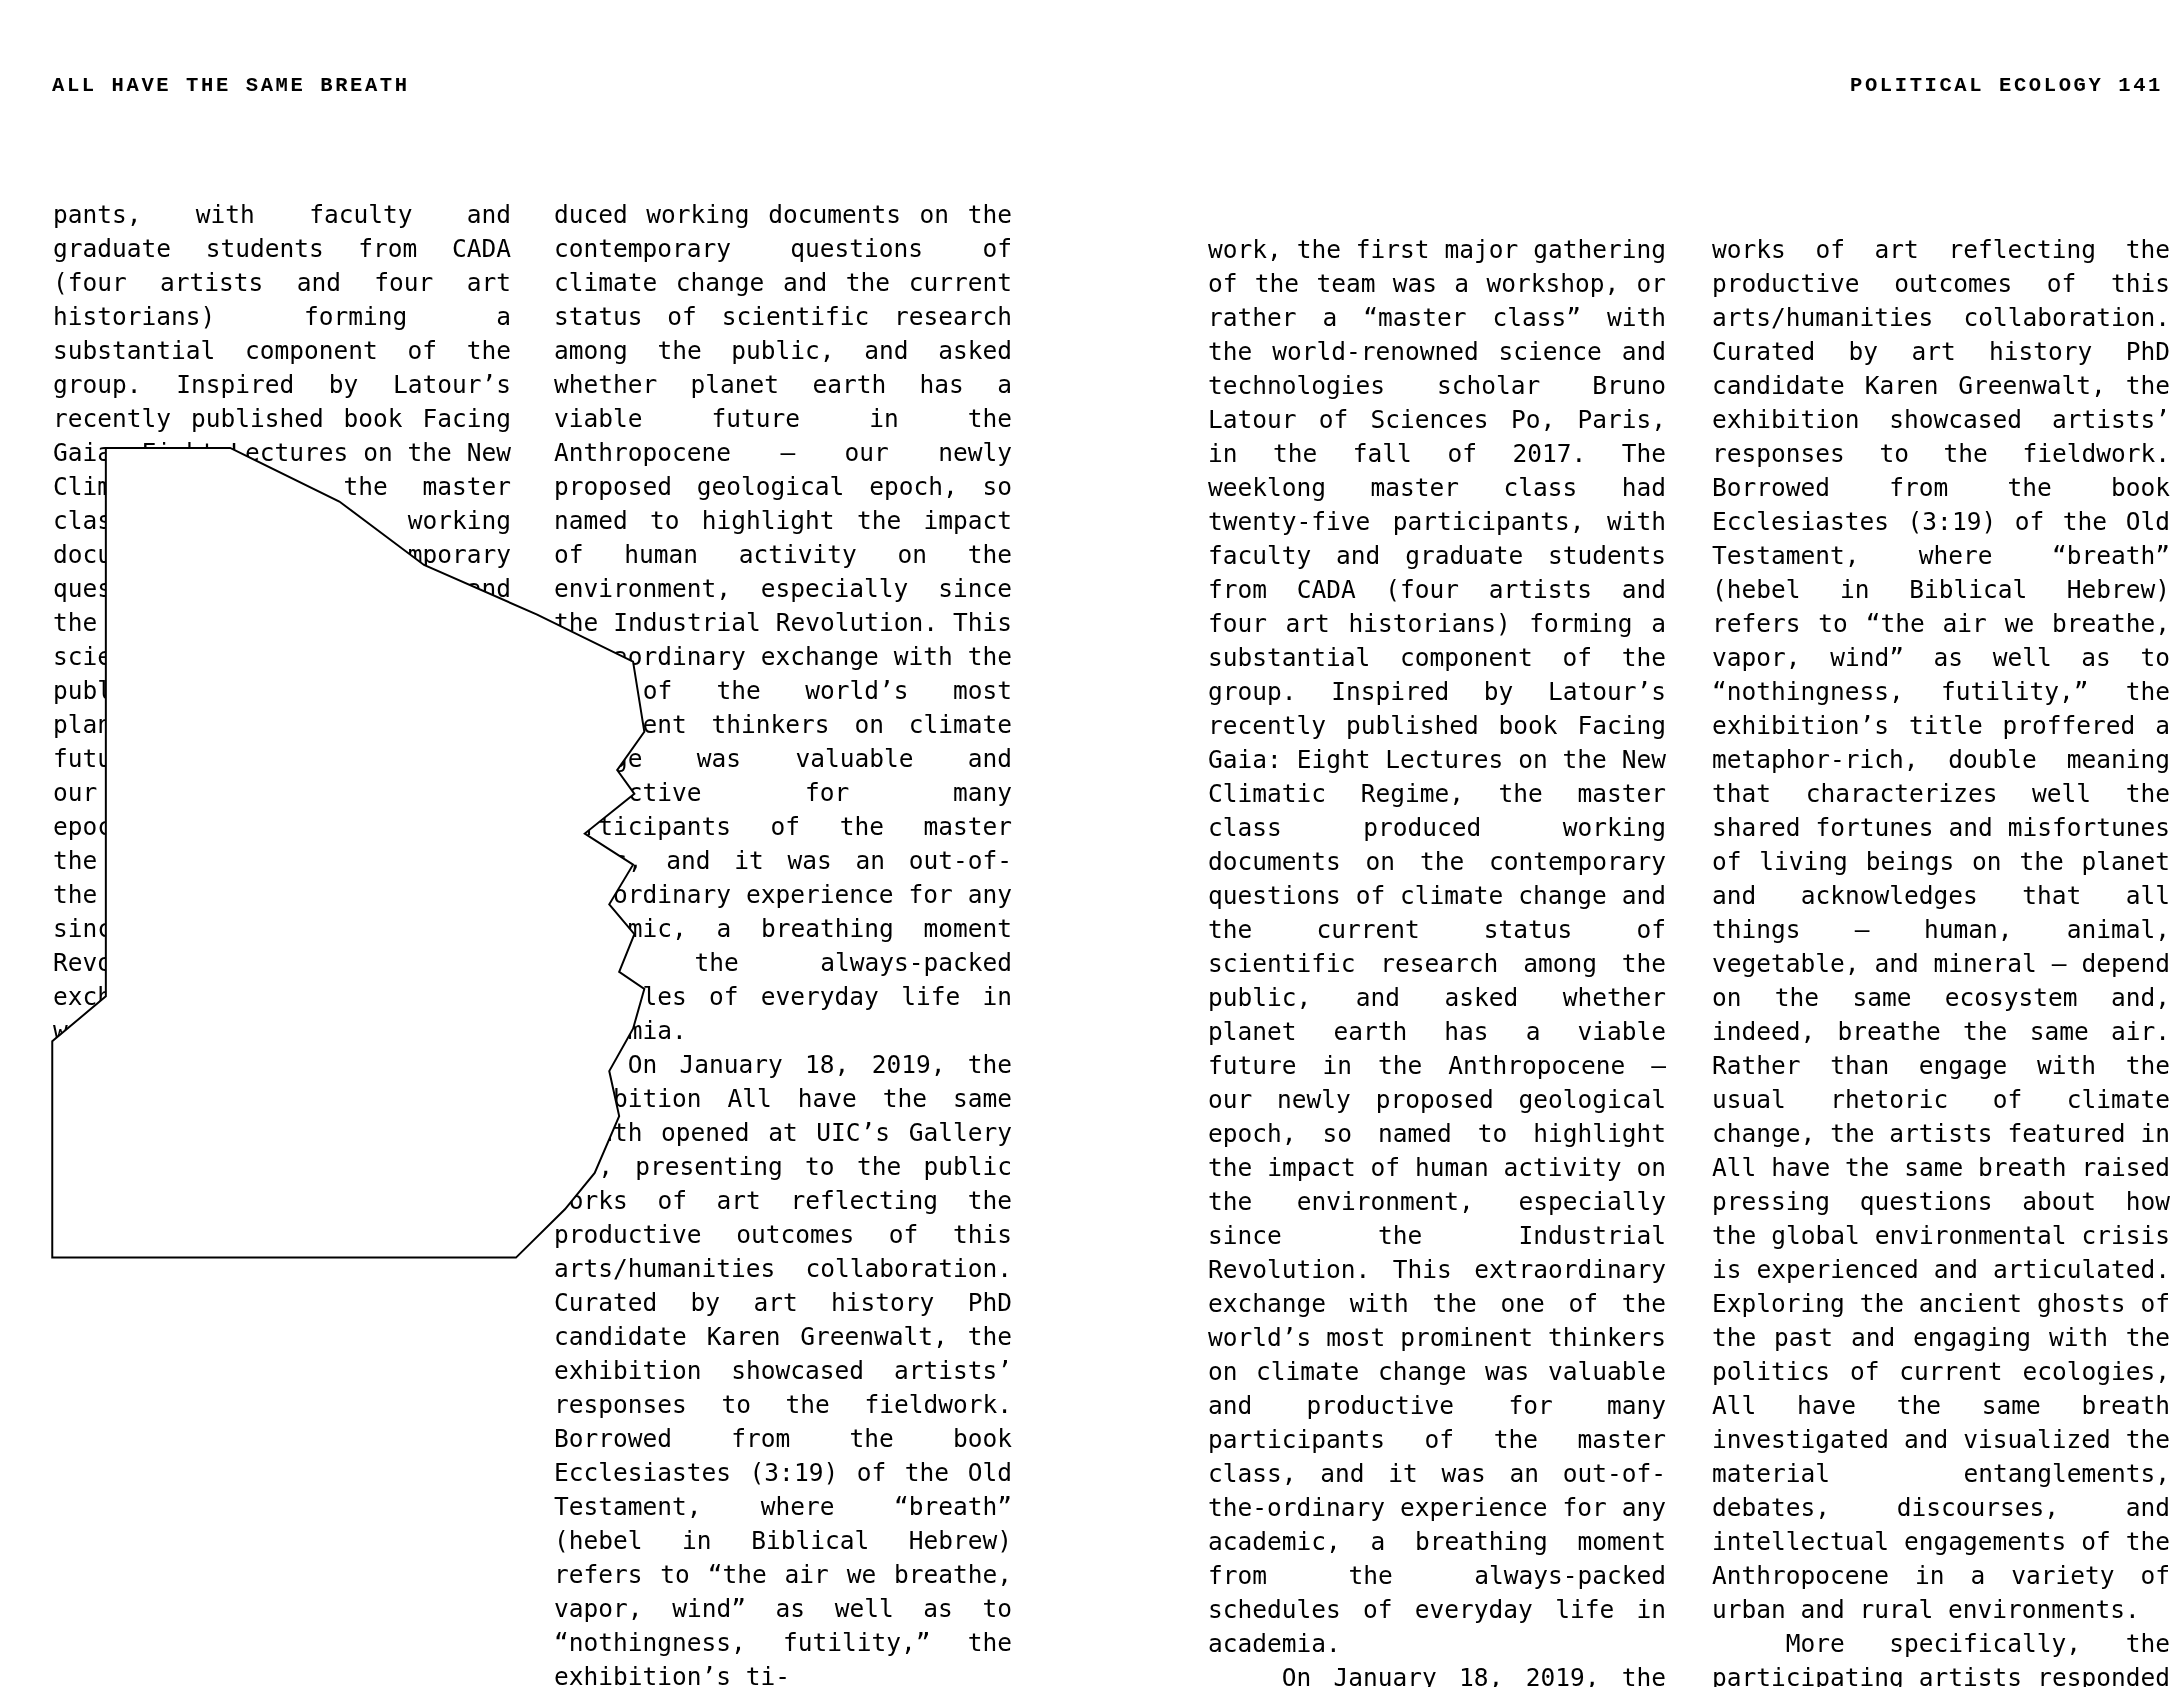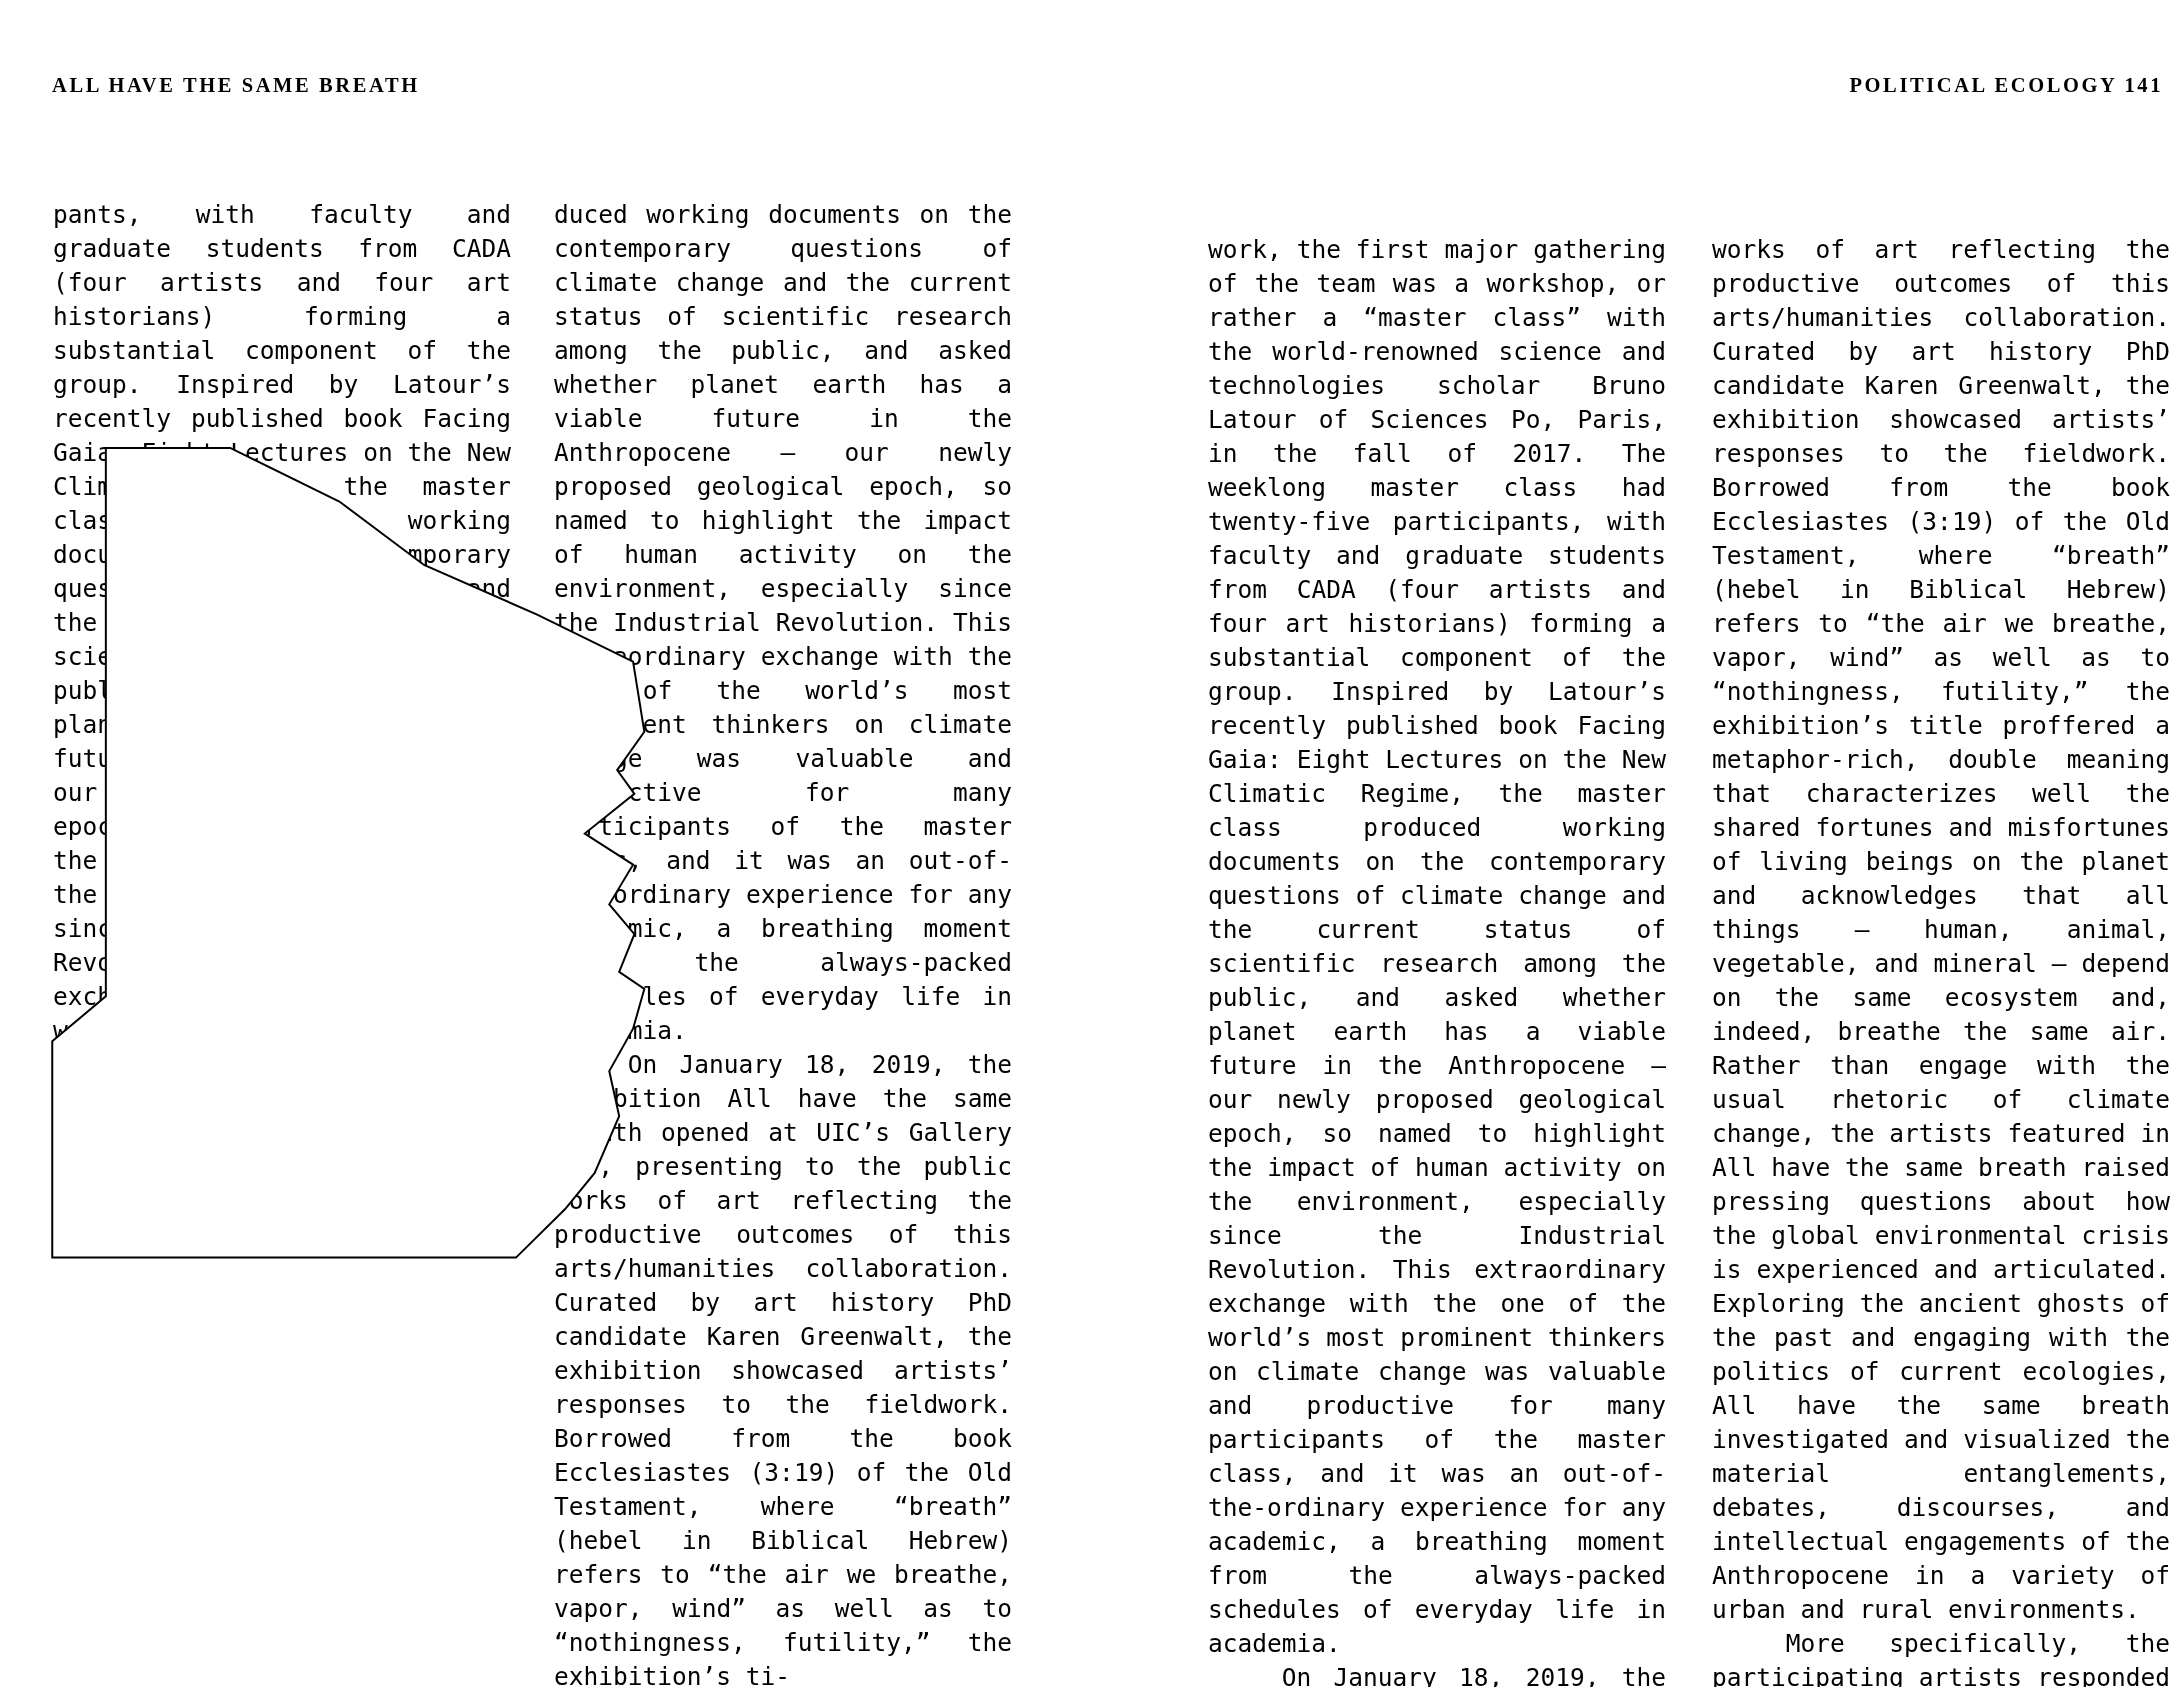--- a/index.html
+++ b/index.html
@@ -8,21 +8,21 @@
     height: 1687px;
     position: relative;
     background: #ffffff;
     color: #000000;
     overflow: hidden;
     font-family: "DejaVu Sans Mono", monospace;
   }
   .running-header {
     position: absolute;
     top: 74px;
-    font-family: Liberation Serif, serif;
+    font-family: Liberation Mono, monospace;
     font-weight: 700;
     font-size: 20.5px;
     letter-spacing: 2.6px;
     white-space: nowrap;
   }
   .running-header.left  { left: 52px; }
   .running-header.right { right: 20px; text-align: center; }
 
   .col {
     position: absolute;

